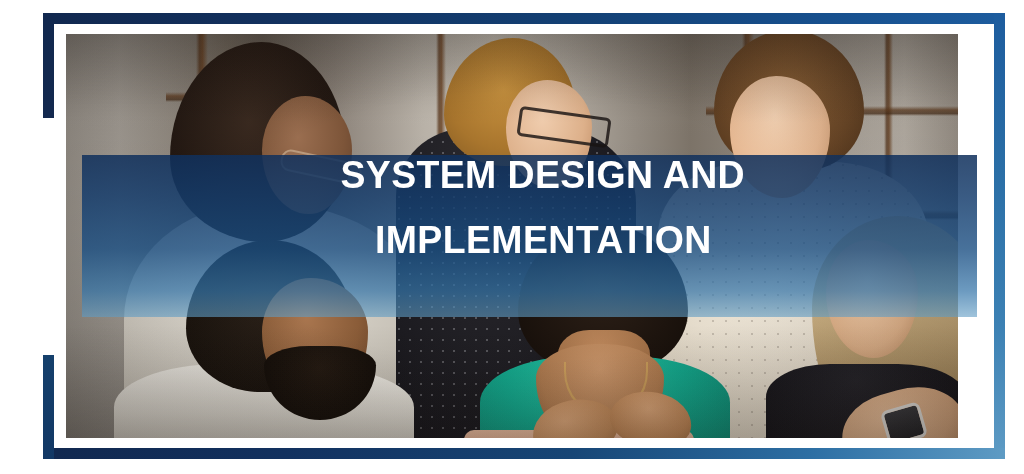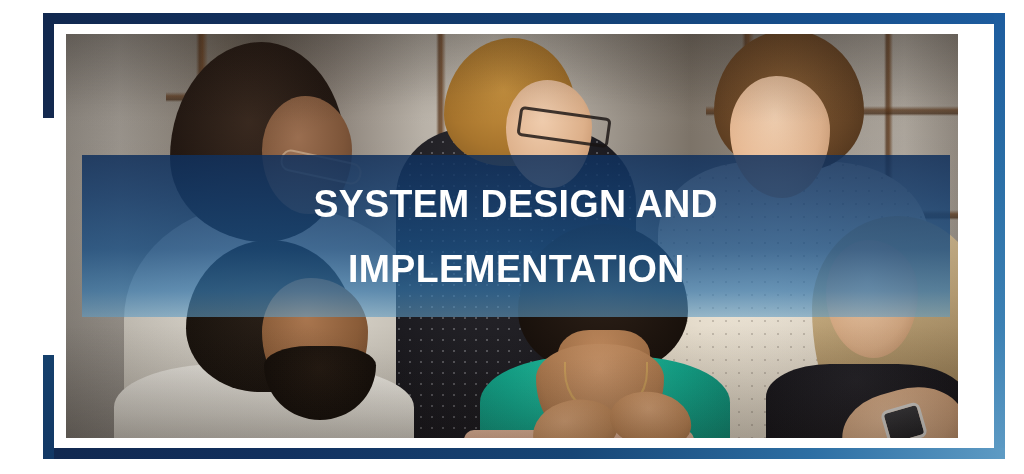--- a/index.html
+++ b/index.html
@@ -319,21 +319,22 @@
     height: 162px;
     background: linear-gradient(180deg,
       rgba(16, 48, 92, 0.86) 0%,
       rgba(20, 60, 108, 0.84) 26%,
       rgba(26, 78, 130, 0.80) 58%,
       rgba(52, 116, 168, 0.72) 84%,
       rgba(96, 156, 196, 0.60) 100%);
     display: flex;
     flex-direction: column;
     align-items: center;
-    justify-content: center;
+    justify-content: flex-start;
+    padding-left: 27px;
   }
   .title-line {
     color: #ffffff;
     font-family: "Liberation Sans", sans-serif;
     font-weight: bold;
     font-size: 39px;
     line-height: 1.0;
     letter-spacing: 0.4px;
     text-transform: uppercase;
     text-align: center;

